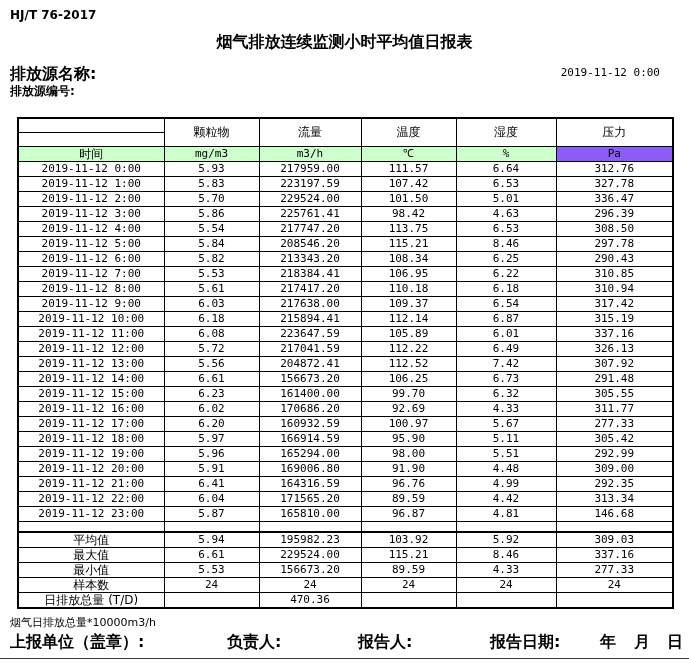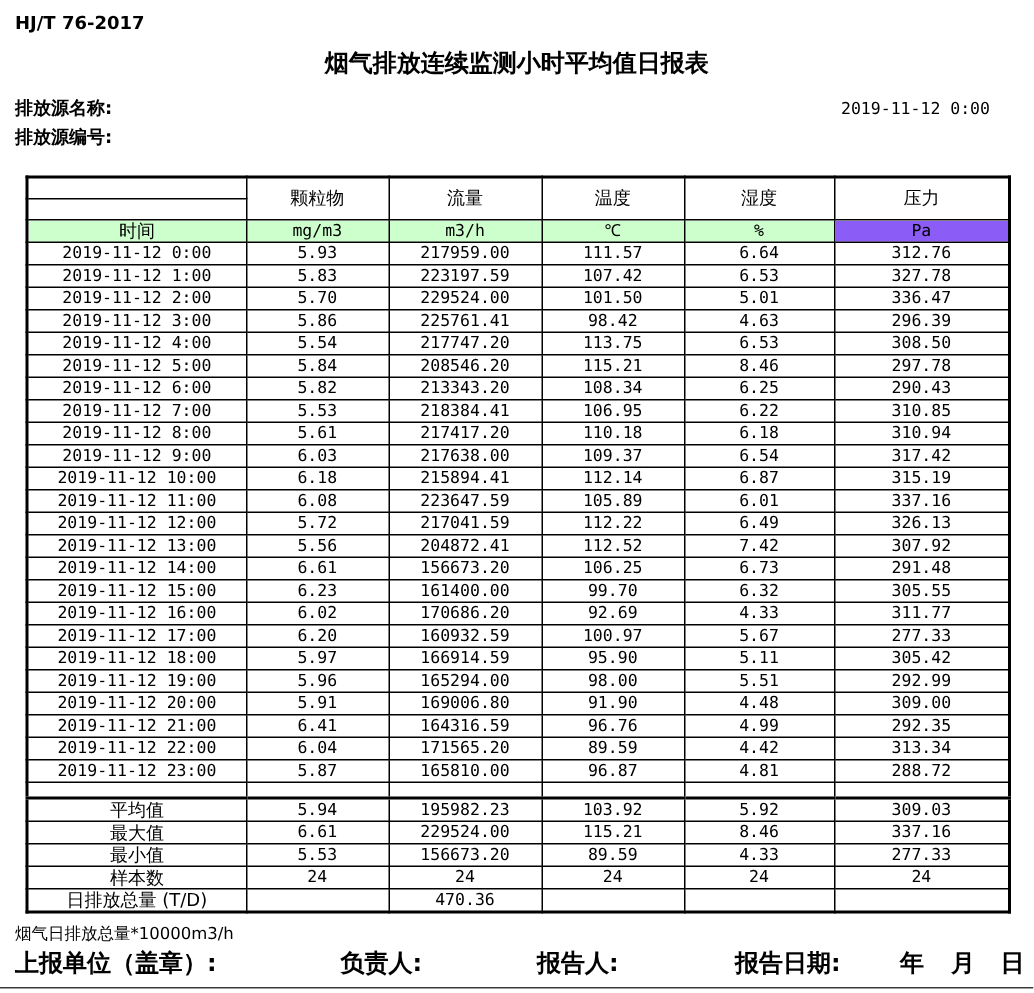--- a/index.html
+++ b/index.html
@@ -14,21 +14,21 @@
   }
   .doc-code {
     position: absolute; left: 10px; top: 8px;
     font-weight: bold; font-size: 12px;
     font-family: "DejaVu Sans", sans-serif;
   }
   .title {
     position: absolute; left: 0; top: 32px; width: 100%;
     text-align: center; font-weight: bold; font-size: 16px;
   }
-  .source-name { position: absolute; left: 10px; top: 64px; font-weight: bold; font-size: 12px; }
+  .source-name { position: absolute; left: 10px; top: 64px; font-weight: bold; font-size: 16px; }
   .source-code { position: absolute; left: 10px; top: 83px; font-weight: bold; font-size: 12px; }
   .datetime {
     position: absolute; right: 29px; top: 66px;
     font-size: 11px; font-family: "DejaVu Sans Mono", monospace;
   }
   table.report {
     position: absolute; left: 17px; top: 117px;
     width: 655px;
     border-collapse: collapse; table-layout: fixed;
     border: 2px solid #000;
@@ -302,21 +302,21 @@
         <td>89.59</td>
         <td>4.42</td>
         <td>313.34</td>
       </tr>
       <tr class="data-row">
         <td class="c-time">2019-11-12 23:00</td>
         <td>5.87</td>
         <td>165810.00</td>
         <td>96.87</td>
         <td>4.81</td>
-        <td>288.72</td>
+        <td>146.68</td>
       </tr>
       <tr class="spacer-row">
         <td></td>
         <td></td>
         <td></td>
         <td></td>
         <td></td>
         <td></td>
       </tr>
       <tr class="summary-row summary-start">

